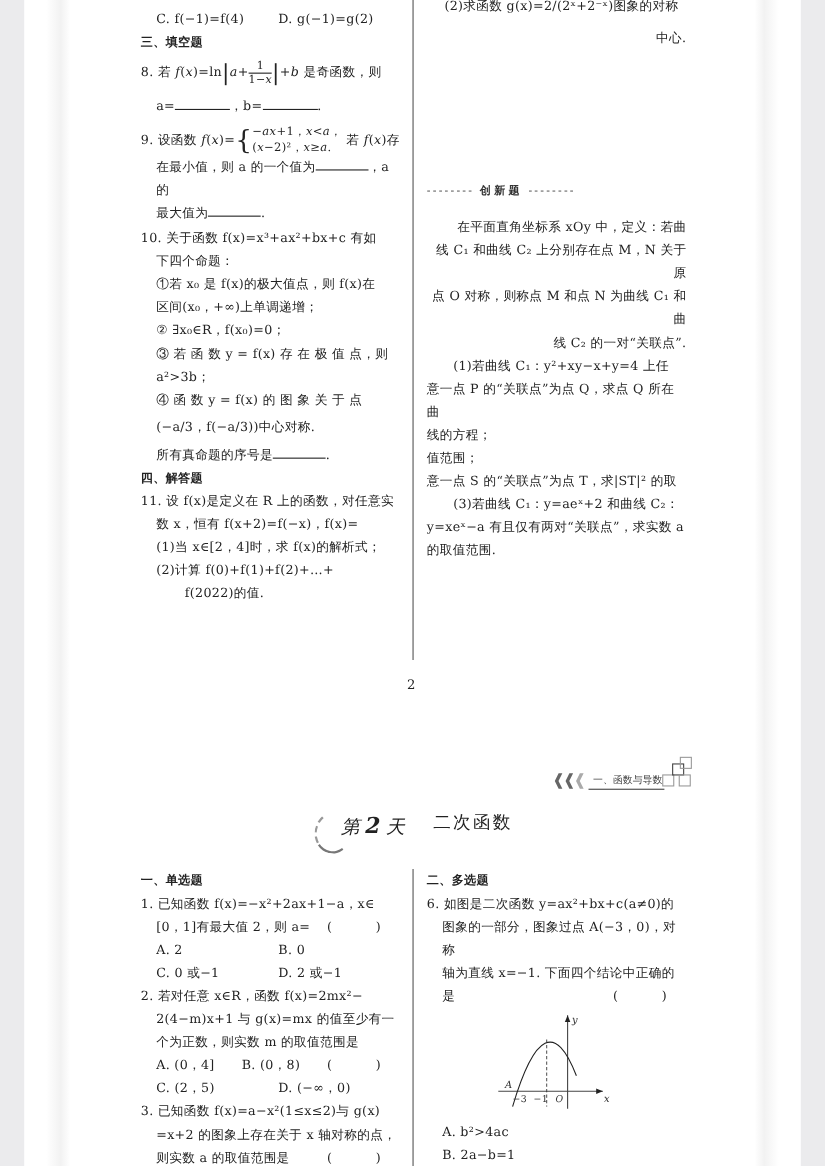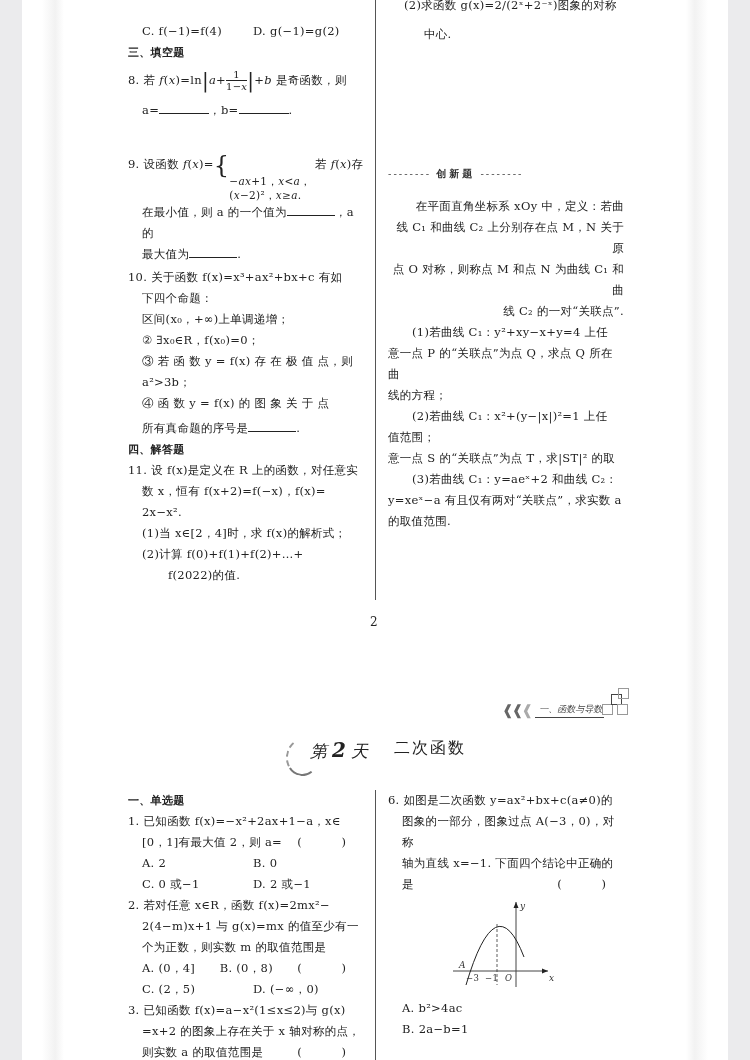--- a/index.html
+++ b/index.html
@@ -22,110 +22,110 @@
   .para { text-indent: 24px; }
   .blank { display: inline-block; width: 48px; border-bottom: 1px solid #222; height: 12px; vertical-align: baseline; }
   .paren { float: right; letter-spacing: 18px; }
   i.m { font-style: italic; }
   .innov { text-align: left; font-size: 10px; letter-spacing: 2px; color: #333; }
   .innov b { font-family: "DejaVu Sans", sans-serif; letter-spacing: 3px; font-size: 10px; }
   .pagenum { position: absolute; left: 370px; top: 615px; font-size: 12px; z-index: 2; }
   .header-tag { position: absolute; left: 502px; top: 696px; display: flex; align-items: center; z-index: 2; font-size: 9px; font-family: "DejaVu Sans", sans-serif; color: #444; }
   .arrows { font-size: 14px; color: #666; letter-spacing: -2px; margin-right: 4px; }
   .arrows span:nth-child(3) { color: #aaa; }
-  .tag-label { border-bottom: 1px solid #444; padding: 0 2px 1px 4px; font-style: italic; }
+  .tag-label { border-bottom: 1px solid #444; padding: 0 2px 1px 4px; }
   .squares { position: relative; width: 30px; height: 28px; margin-left: -2px; top: -4px; }
   .squares div { position: absolute; width: 11px; height: 11px; border: 1px solid #999; }
   .day-title { position: absolute; left: 286px; top: 738px; display: flex; align-items: flex-start; z-index: 2; }
   .arc { width: 34px; height: 38px; border: 2px solid #999; border-color: transparent transparent #777 #999; border-radius: 50%; border-left-style: dashed; transform: rotate(10deg); margin-right: -10px; }
   .day-txt { font-style: italic; font-size: 17px; font-family: "DejaVu Serif", serif; }
   .day-txt b { font-size: 20px; margin: 0 5px; }
   .topic { font-family: Liberation Mono, monospace; font-size: 16px; margin-left: 26px; letter-spacing: 2px; }
   .chart { margin: 4px 0 2px 60px; }
 </style>
 </head>
 <body>
 
 <div class="page-wrap"></div>
 
 <div class="col col-left" style="top:0;">
-  <div style="margin-top:21px;" class="opts">
+  <div style="margin-top:7px;" class="opts">
     <span>C. f(−1)=f(4)</span>
     <span>D. g(−1)=g(2)</span>
   </div>
   <div class="sec">三、填空题</div>
 
   <div class="q" style="margin-top:6px;">
     <div>8. 若 <i class="m">f</i>(<i class="m">x</i>)=ln<span style="font-size:20px;vertical-align:-3px;">|</span><i class="m">a</i>+<span style="display:inline-block;vertical-align:middle;text-align:center;font-size:10px;line-height:11px;"><span style="display:block;border-bottom:1px solid #222;">1</span><span style="display:block;">1−<i class="m">x</i></span></span><span style="font-size:20px;vertical-align:-3px;">|</span>+<i class="m">b</i> 是奇函数，则</div>
     <div class="ind" style="margin-top:8px;">
       <span>a=</span><span class="blank" style="width:50px"></span><span>，b=</span><span class="blank" style="width:50px"></span><span>.</span>
     </div>
   </div>
 
   <div class="q" style="margin-top:6px;">
     <div style="display:flex;align-items:center;">
       <span>9. 设函数 <i class="m">f</i>(<i class="m">x</i>)=</span>
       <span style="font-size:24px;line-height:24px;">{</span>
-      <span style="display:inline-block;font-size:10.5px;line-height:14px;margin-top:47px;">
+      <span style="display:inline-block;font-size:10.5px;line-height:14px;">
           <span style="display:block;">−<i class="m">ax</i>+1，<i class="m">x</i>&lt;<i class="m">a</i>，</span>
           <span style="display:block;">(<i class="m">x</i>−2)²，<i class="m">x</i>≥<i class="m">a</i>.</span>
         </span>
       <span style="margin-left:4px;">若 <i class="m">f</i>(<i class="m">x</i>)存</span>
     </div>
     <div class="ind"><span>在最小值，则 a 的一个值为</span><span class="blank"></span><span>，a 的</span></div>
     <div class="ind"><span>最大值为</span><span class="blank"></span><span>.</span></div>
   </div>
 
   <div class="q" style="margin-top:2px;">
     <div>10. 关于函数 f(x)=x³+ax²+bx+c 有如</div>
     <div class="ind">下四个命题：</div>
+    <div class="ind">①若 x₀ 是 f(x)的极大值点，则 f(x)在</div>
     <div class="ind">区间(x₀，+∞)上单调递增；</div>
     <div class="ind">② ∃x₀∈R，f(x₀)=0；</div>
     <div class="ind">③ 若 函 数 y = f(x) 存 在 极 值 点，则</div>
     <div class="ind">a²&gt;3b；</div>
     <div class="ind">④ 函 数 y = f(x) 的 图 象 关 于 点</div>
+    <div class="ind" style="margin-top:4px;">(−a/3，f(−a/3))中心对称.</div>
     <div class="ind" style="margin-top:4px;"><span>所有真命题的序号是</span><span class="blank"></span><span>.</span></div>
   </div>
 
   <div class="sec">四、解答题</div>
   <div class="q">
     <div>11. 设 f(x)是定义在 R 上的函数，对任意实</div>
     <div class="ind">数 x，恒有 f(x+2)=f(−x)，f(x)=</div>
-    <div class="ind">2x−x².</div>
     <div class="ind">(1)当 x∈[2，4]时，求 f(x)的解析式；</div>
     <div class="ind">(2)计算 f(0)+f(1)+f(2)+…+</div>
     <div class="ind" style="padding-left:40px;">f(2022)的值.</div>
   </div>
 </div>
 
 <div class="vdiv" style="top:0;height:600px;"></div>
 
 <div class="col col-right" style="top:-5px;">
   <div style="padding-left:16px;">(2)求函数 g(x)=2/(2ˣ+2⁻ˣ)图象的对称</div>
-  <div style="padding-left:36px;margin-top:8px;">中心.</div>
+  <div style="padding-left:36px;margin-top:8px;text-align:right;">中心.</div>
 
   <div class="innov" style="margin-top:118px;">
     <span>--------</span>
     <b>创新题</b>
     <span>--------</span>
   </div>
 
   <div style="margin-top:12px;text-align:right;">
     <div class="para">在平面直角坐标系 xOy 中，定义：若曲</div>
     <div>线 C₁ 和曲线 C₂ 上分别存在点 M，N 关于原</div>
     <div>点 O 对称，则称点 M 和点 N 为曲线 C₁ 和曲</div>
     <div>线 C₂ 的一对“关联点”.</div>
   </div>
   <div>
     <div class="para">(1)若曲线 C₁：y²+xy−x+y=4 上任</div>
     <div>意一点 P 的“关联点”为点 Q，求点 Q 所在曲</div>
     <div>线的方程；</div>
   </div>
   <div>
-    <div class="para">(2)若曲线 C₁：x²+(y−|x|)²=1 上任</div>
     <div>值范围；</div>
     <div>意一点 S 的“关联点”为点 T，求|ST|² 的取</div>
   </div>
   <div>
     <div class="para">(3)若曲线 C₁：y=aeˣ+2 和曲线 C₂：</div>
     <div>y=xeˣ−a 有且仅有两对“关联点”，求实数 a</div>
     <div>的取值范围.</div>
   </div>
 </div>
 
@@ -178,20 +178,21 @@
   <div class="q">
     <div>3. 已知函数 f(x)=a−x²(1≤x≤2)与 g(x)</div>
     <div class="ind">=x+2 的图象上存在关于 x 轴对称的点，</div>
     <div class="ind"><span>则实数 a 的取值范围是</span><span class="paren">(  )</span></div>
   </div>
 </div>
 
 <div class="vdiv" style="top:790px;height:270px;"></div>
 
 <div class="col col-right" style="top:790px;">
+  <div class="sec">二、多选题</div>
   <div class="q">
     <div>6. 如图是二次函数 y=ax²+bx+c(a≠0)的</div>
     <div class="ind">图象的一部分，图象过点 A(−3，0)，对称</div>
     <div class="ind">轴为直线 x=−1. 下面四个结论中正确的</div>
     <div class="ind"><span>是</span><span class="paren">(  )</span></div>
 
     <div class="chart">
       <svg width="110" height="90" viewBox="0 0 110 90">
         <line x1="5" y1="72" x2="100" y2="72" stroke="#444" stroke-width="1"></line>
         <polygon points="100,72 94,69.5 94,74.5" fill="#222"></polygon>

